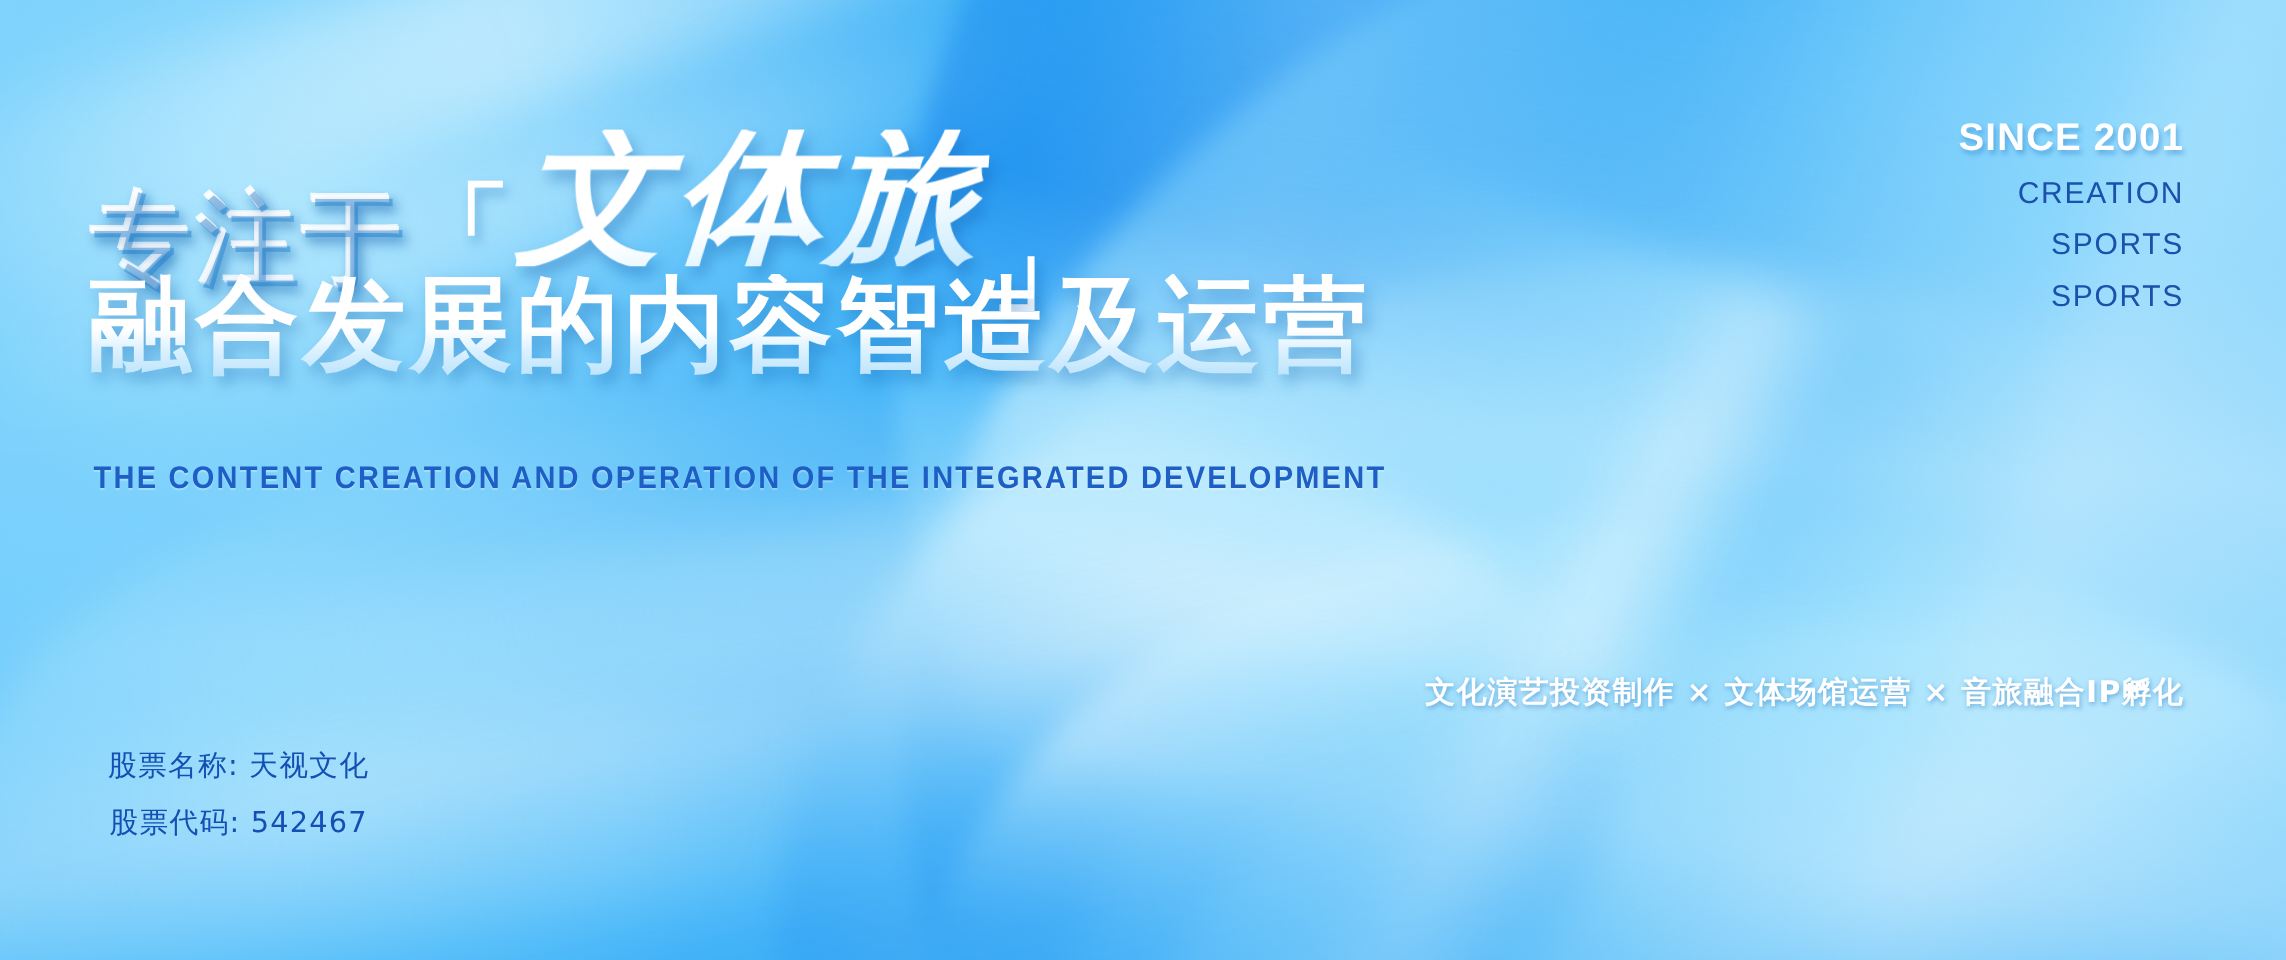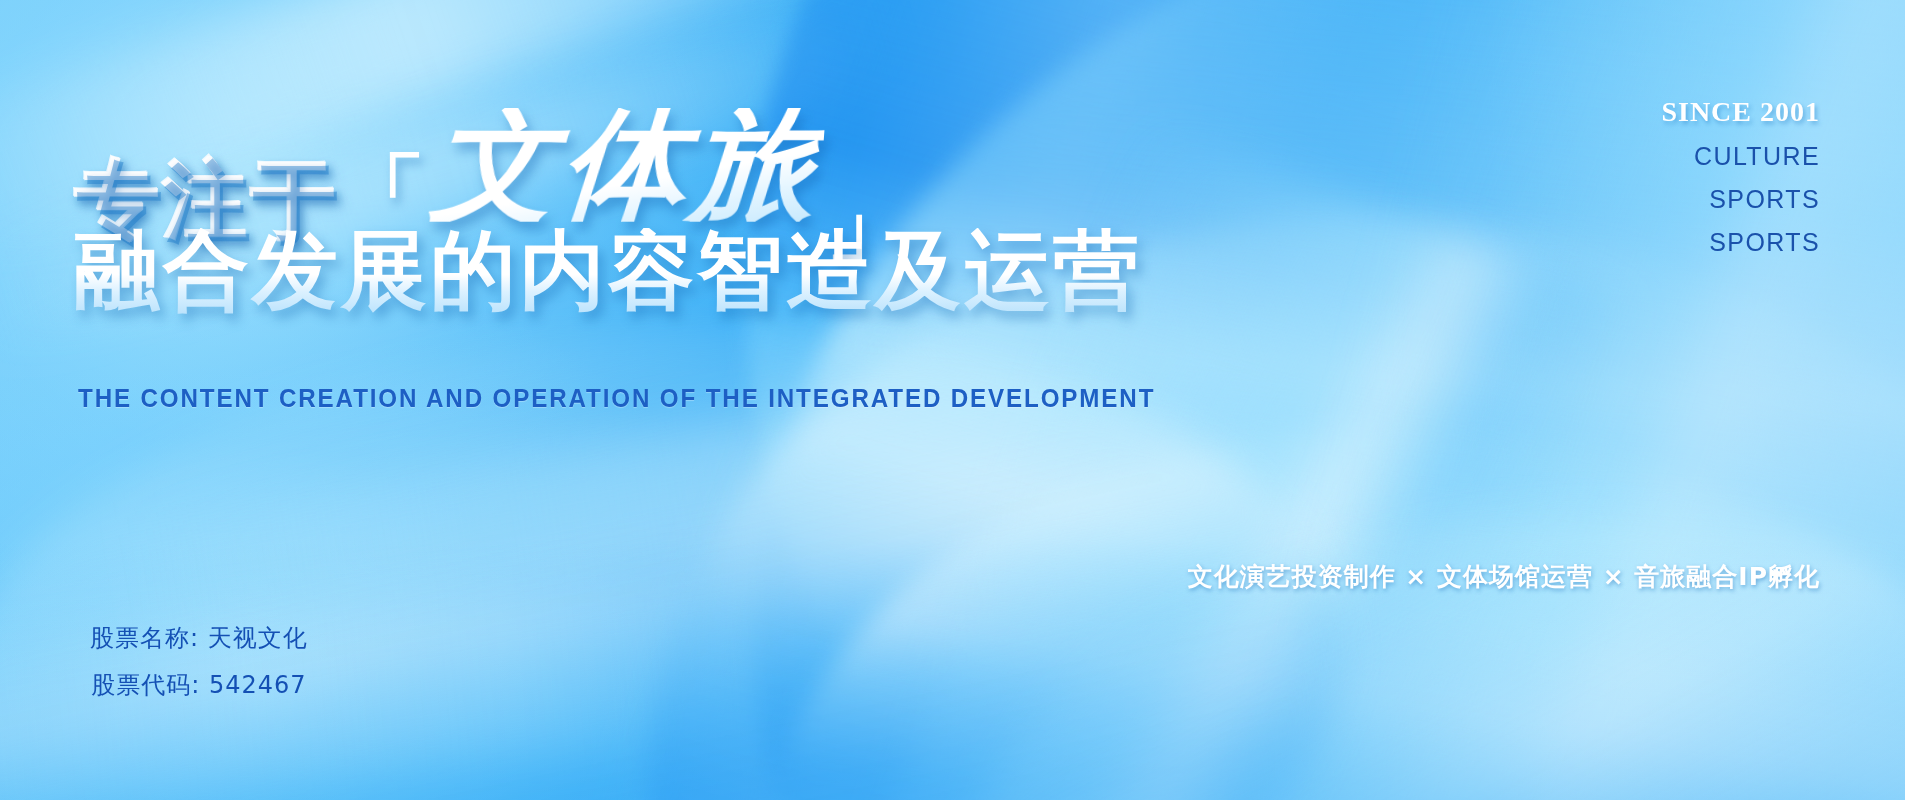--- a/index.html
+++ b/index.html
@@ -101,21 +101,21 @@
   .content{position:absolute;inset:0;}
 
   .headline{
     position:absolute;left:74px;top:122px;
     white-space:nowrap;
   }
   .hl-row{display:flex;align-items:flex-end;white-space:nowrap;}
 
   .gothic{
     font-family:"DejaVu Sans","Liberation Sans",sans-serif;
-    font-weight:bold;
+    font-weight:normal;
     font-size:86px;
     line-height:1;
     letter-spacing:2px;
     color:#ffffff;
     text-shadow:
        3px 4px 0 rgba(24,120,200,.42),
        5px 7px 9px rgba(14,92,170,.34),
       -1px -1px 0 rgba(255,255,255,.85);
     background:linear-gradient(180deg,#ffffff 0%,#ffffff 52%,#ddf2ff 72%,#bfe5fc 100%);
     -webkit-background-clip:text;background-clip:text;
@@ -166,22 +166,22 @@
     color:#1d5fc4;
     white-space:nowrap;
     transform:scaleX(.93);transform-origin:left center;
     text-shadow:0 1px 1px rgba(255,255,255,.30);
   }
 
   .right-block{
     position:absolute;right:85px;top:96px;text-align:right;
   }
   .since{
-    font-family:Liberation Serif, serif;
-    font-weight:bold;font-size:28px;letter-spacing:1px;color:#ffffff;
+    font-family:Liberation Sans, sans-serif;
+    font-weight:bold;font-size:32px;letter-spacing:1px;color:#ffffff;
     text-shadow:2px 3px 4px rgba(20,110,190,.40);
     margin-bottom:16px;
     margin-left:48px;
   }
   .kw{
     font-family:"Liberation Sans","DejaVu Sans",sans-serif;
     font-weight:normal;font-size:25px;letter-spacing:1.4px;color:#1a51ab;
     line-height:1;margin-bottom:18px;
   }
 
@@ -239,21 +239,21 @@
         <span class="bracket bracket-close">」</span>
       </div>
     </div>
 
     <div class="line2">融合发展的内容智造及运营</div>
 
     <div class="subtitle">THE CONTENT CREATION AND OPERATION OF THE INTEGRATED DEVELOPMENT</div>
 
     <div class="right-block">
       <div class="since">SINCE 2001</div>
-      <div class="kw">CULTURE</div>
+      <div class="kw">CREATION</div>
       <div class="kw">SPORTS</div>
       <div class="kw">SPORTS</div>
     </div>
 
     <div class="stock">
       <div class="row">股票名称: 天视文化</div>
       <div class="row">股票代码: 542467</div>
     </div>
 
     <div class="tagline">文化演艺投资制作 × 文体场馆运营 × 音旅融合IP孵化</div>

